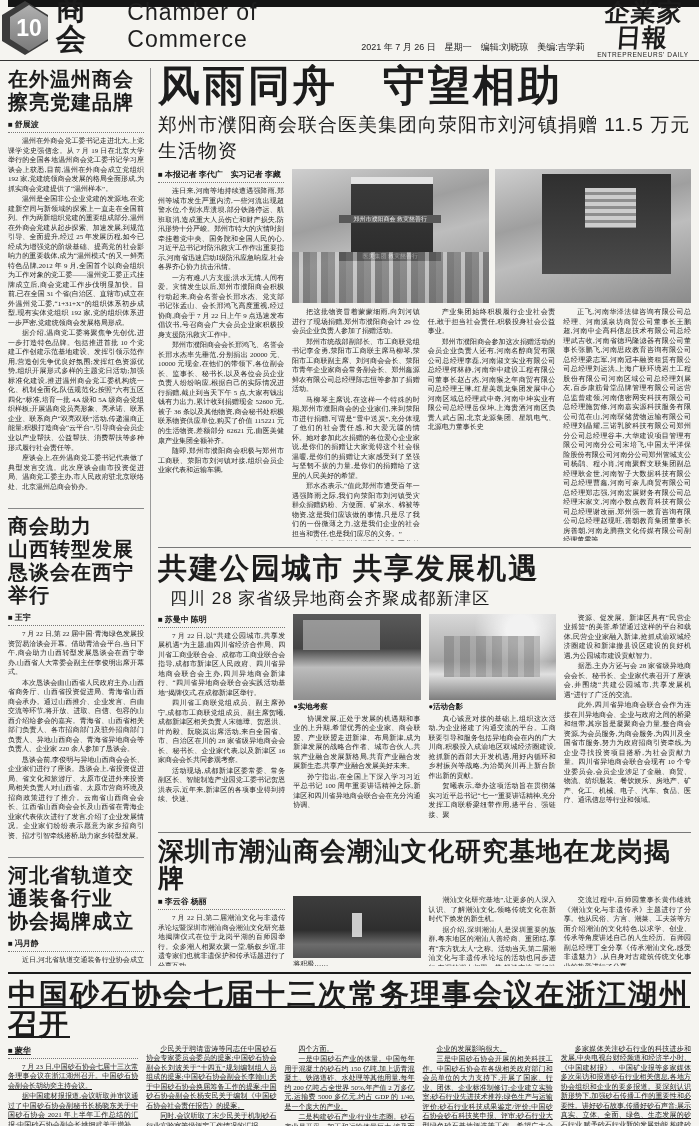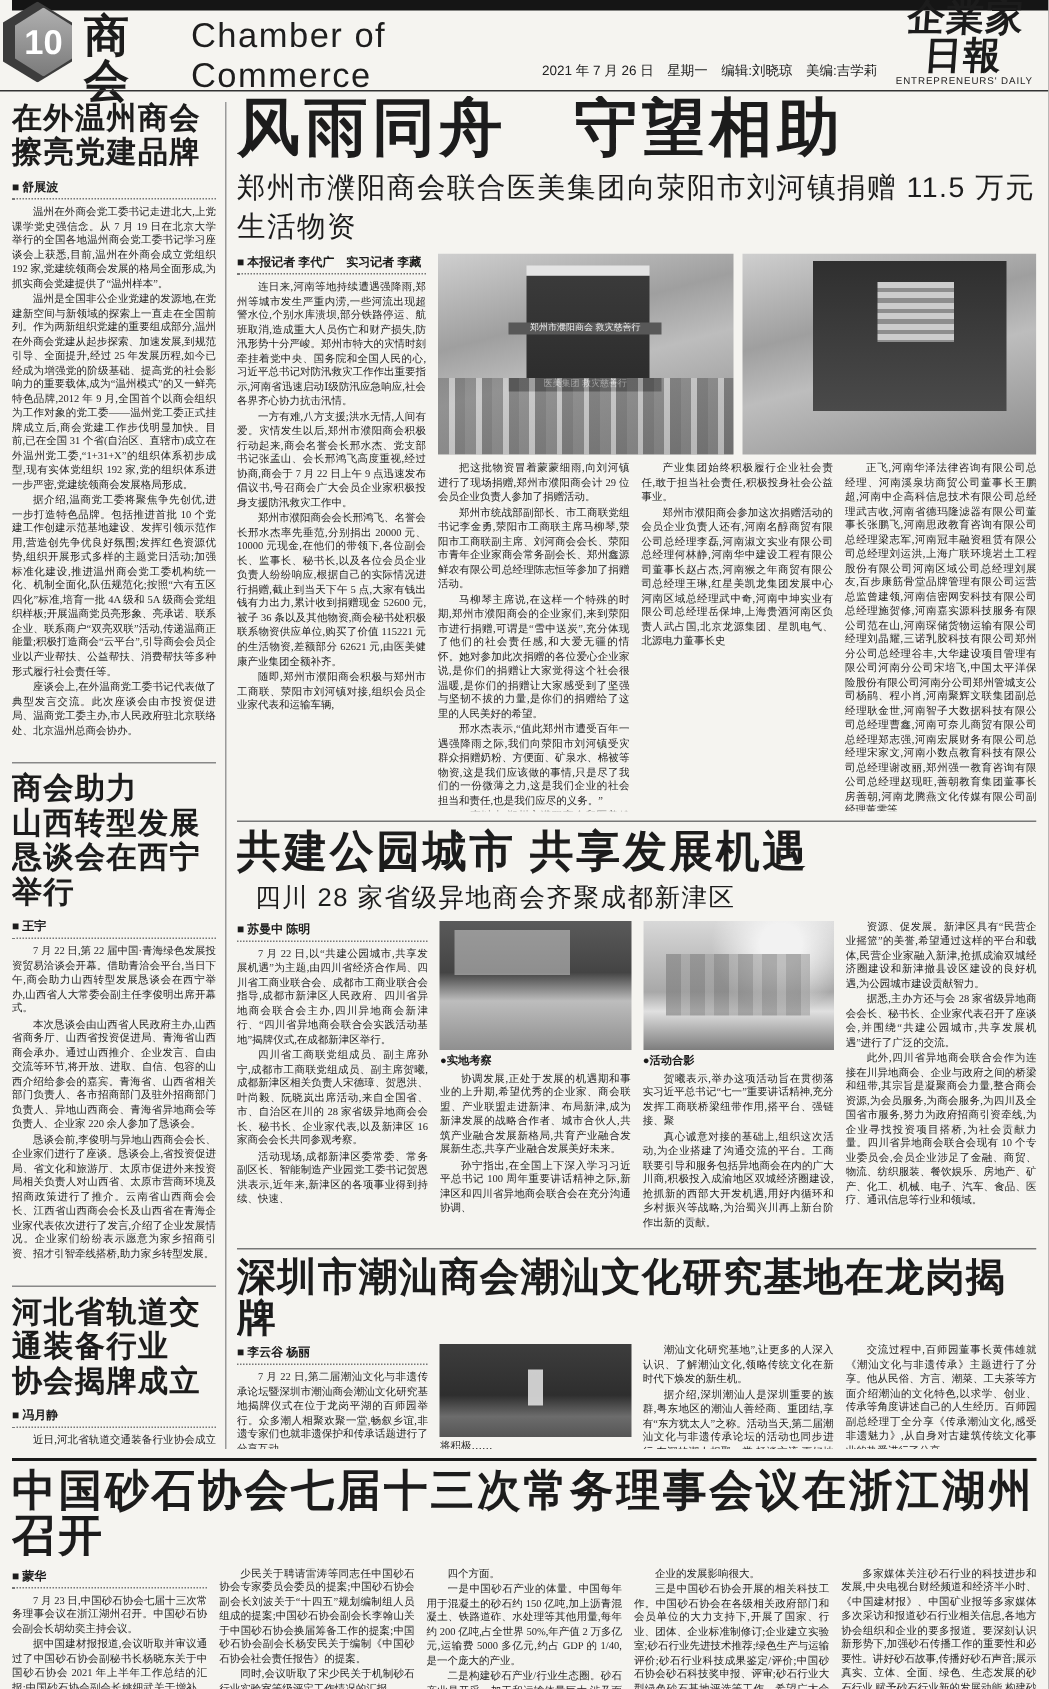--- a/index.html
+++ b/index.html
@@ -6,21 +6,21 @@
   .page{position:relative;width:699px;height:1126px;margin:0 auto;background:#f5f4f0;overflow:hidden;
         font-family:"Liberation Serif","DejaVu Serif",serif;color:#1c1c1c;}
   
   .topbar{position:absolute;top:0;left:8px;right:0;height:7px;background:#151515;}
   .badge-outer{position:absolute;left:2px;top:1px;width:46px;height:54px;
         clip-path:polygon(50% 0,100% 26%,100% 74%,50% 100%,0 74%,0 26%);background:#3c3c3c;
         display:flex;align-items:center;justify-content:flex-end;}
   .badge-inner{width:38px;height:46px;clip-path:polygon(50% 0,100% 26%,100% 74%,50% 100%,0 74%,0 26%);
         background:linear-gradient(#b0b0b0,#7a7a7a);display:flex;align-items:center;justify-content:center;
         color:#fff;font-size:23px;font-weight:bold;font-family:"Liberation Sans",sans-serif;}
-  .hdr-row{position:absolute;top:10px;left:56px;right:8px;height:48px;display:flex;}
+  .hdr-row{position:absolute;top:10px;left:56px;right:8px;height:48px;display:flex;align-items:flex-end;}
   .sec-cn{font-size:30px;font-weight:900;letter-spacing:6px;line-height:1;padding-bottom:4px;}
   .sec-en{font-size:23px;font-family:"Liberation Sans",sans-serif;color:#1e1e1e;letter-spacing:1px;
         padding:0 0 5px 6px;font-weight:500;}
   .hdr-right{margin-left:auto;display:flex;align-items:flex-end;gap:10px;}
   .dateline{font-size:9px;font-family:"Liberation Sans",sans-serif;color:#222;padding-bottom:4px;white-space:nowrap;}
   .masthead-block{text-align:center;line-height:1;}
   .masthead{font-size:25px;font-weight:900;letter-spacing:1px;transform:skewX(-4deg);}
   .masthead-en{font-size:6.5px;letter-spacing:.6px;font-family:"Liberation Sans",sans-serif;color:#222;margin-top:2px;}
   .hdr-rule{position:absolute;top:60px;left:0;right:0;height:1px;background:#333;}
   
@@ -71,21 +71,21 @@
   .sec-c{border-top:1px solid #777;margin-top:6px;padding-top:5px;}
   .h-c{font-size:26px;font-weight:900;letter-spacing:1px;line-height:1.05;margin:0 0 4px 0;}
   .c-body{display:flex;gap:8px;height:118px;overflow:hidden;}
   .c-body .cc{flex:1;min-width:0;}
   .ph-stage{position:relative;height:62px;margin-bottom:2px;overflow:hidden;
         background:linear-gradient(#3d3d3d 0%,#2e2e2e 55%,#6c6c6c 78%,#555 100%);}
   .ph-stage::after{content:"";position:absolute;left:46%;top:28%;width:8%;height:38%;background:#e8e8e8;opacity:.85;}
   .frag{font-size:7px;line-height:1.36;text-align:justify;margin:0;color:#2a2a2a;}
   
   .bot-rule{position:absolute;left:8px;right:8px;top:972px;height:2px;background:#1b1b1b;}
-  .bottom-art{position:absolute;left:8px;right:8px;top:979px;height:147px;overflow:hidden;}
+  .bottom-art{position:absolute;left:8px;right:8px;top:979px;height:147px;overflow:hidden;text-decoration:underline;}
   .h-bot{font-size:29px;font-weight:900;letter-spacing:2px;line-height:1.05;margin:0 0 5px 0;}
   .s-body{display:flex;gap:8px;height:104px;overflow:hidden;}
   .s-body .sc{flex:1;min-width:0;}
 </style>
 </head>
 <body>
 
 <div class="page">
 
   <div class="topbar"></div>
@@ -204,22 +204,22 @@
           <div class="cap">●实地考察</div>
           <div>
               <p class="p">协调发展,正处于发展的机遇期和事业的上升期,希望优秀的企业家、商会联盟、产业联盟走进新津、布局新津,成为新津发展的战略合作者、城市合伙人,共筑产业融合发展新格局,共育产业融合发展新生态,共享产业融合发展美好未来。</p>
               <p class="p">孙宁指出,在全国上下深入学习习近平总书记 100 周年重要讲话精神之际,新津区和四川省异地商会联合会在充分沟通协调、</p>
             </div>
         </div>
         <div class="bc">
           <div class="ph-sm ph-bld"></div>
           <div class="cap">●活动合影</div>
           <div>
+              <p class="p">真心诚意对接的基础上,组织这次活动,为企业搭建了沟通交流的平台。工商联要引导和服务包括异地商会在内的广大川商,积极投入成渝地区双城经济圈建设,抢抓新的西部大开发机遇,用好内循环和乡村振兴等战略,为治蜀兴川再上新台阶作出新的贡献。</p>
               <p class="p">贺曦表示,举办这项活动旨在贯彻落实习近平总书记“七一”重要讲话精神,充分发挥工商联桥梁纽带作用,搭平台、强链接、聚</p>
-              <p class="p">真心诚意对接的基础上,组织这次活动,为企业搭建了沟通交流的平台。工商联要引导和服务包括异地商会在内的广大川商,积极投入成渝地区双城经济圈建设,抢抓新的西部大开发机遇,用好内循环和乡村振兴等战略,为治蜀兴川再上新台阶作出新的贡献。</p>
             </div>
         </div>
         <div class="bc">
             <p class="p">资源、促发展。新津区具有“民营企业摇篮”的美誉,希望通过这样的平台和载体,民营企业家融入新津,抢抓成渝双城经济圈建设和新津撤县设区建设的良好机遇,为公园城市建设贡献智力。</p>
             <p class="p">据悉,主办方还与会 28 家省级异地商会会长、秘书长、企业家代表召开了座谈会,并围绕“共建公园城市,共享发展机遇”进行了广泛的交流。</p>
             <p class="p">此外,四川省异地商会联合会作为连接在川异地商会、企业与政府之间的桥梁和纽带,其宗旨是凝聚商会力量,整合商会资源,为会员服务,为商会服务,为四川及全国省市服务,努力为政府招商引资牵线,为企业寻找投资项目搭桥,为社会贡献力量。四川省异地商会联合会现有 10 个专业委员会,会员企业涉足了金融、商贸、物流、纺织服装、餐饮娱乐、房地产、矿产、化工、机械、电子、汽车、食品、医疗、通讯信息等行业和领域。</p>
           </div>
       </div>
     </section>
 

